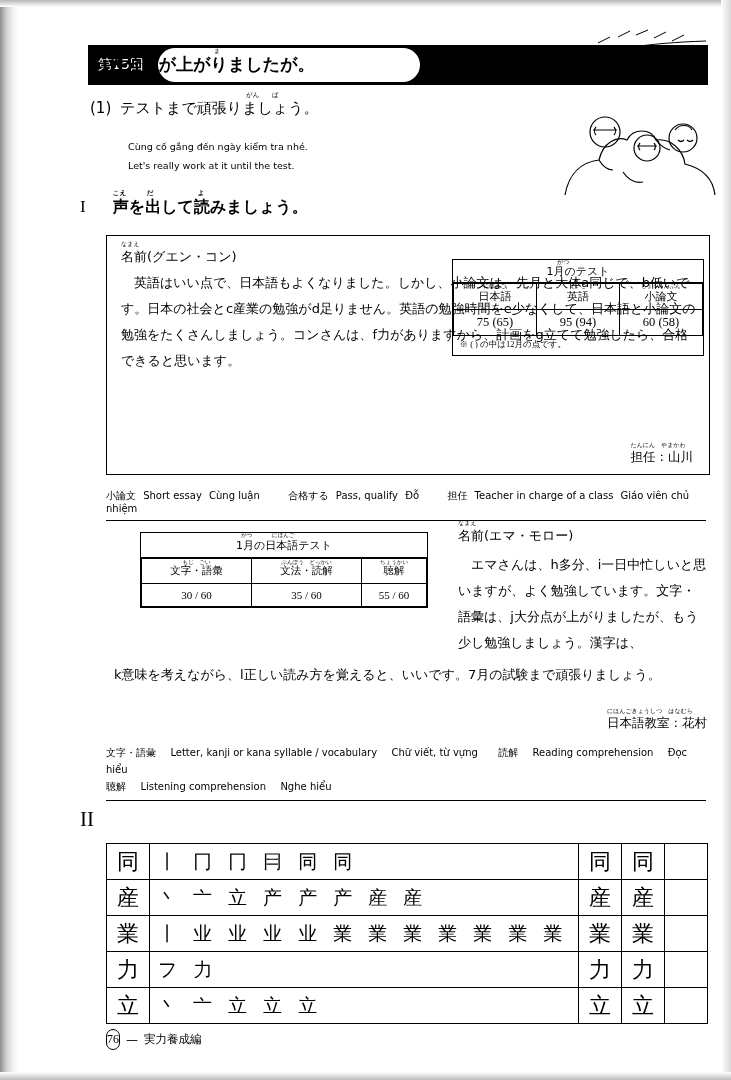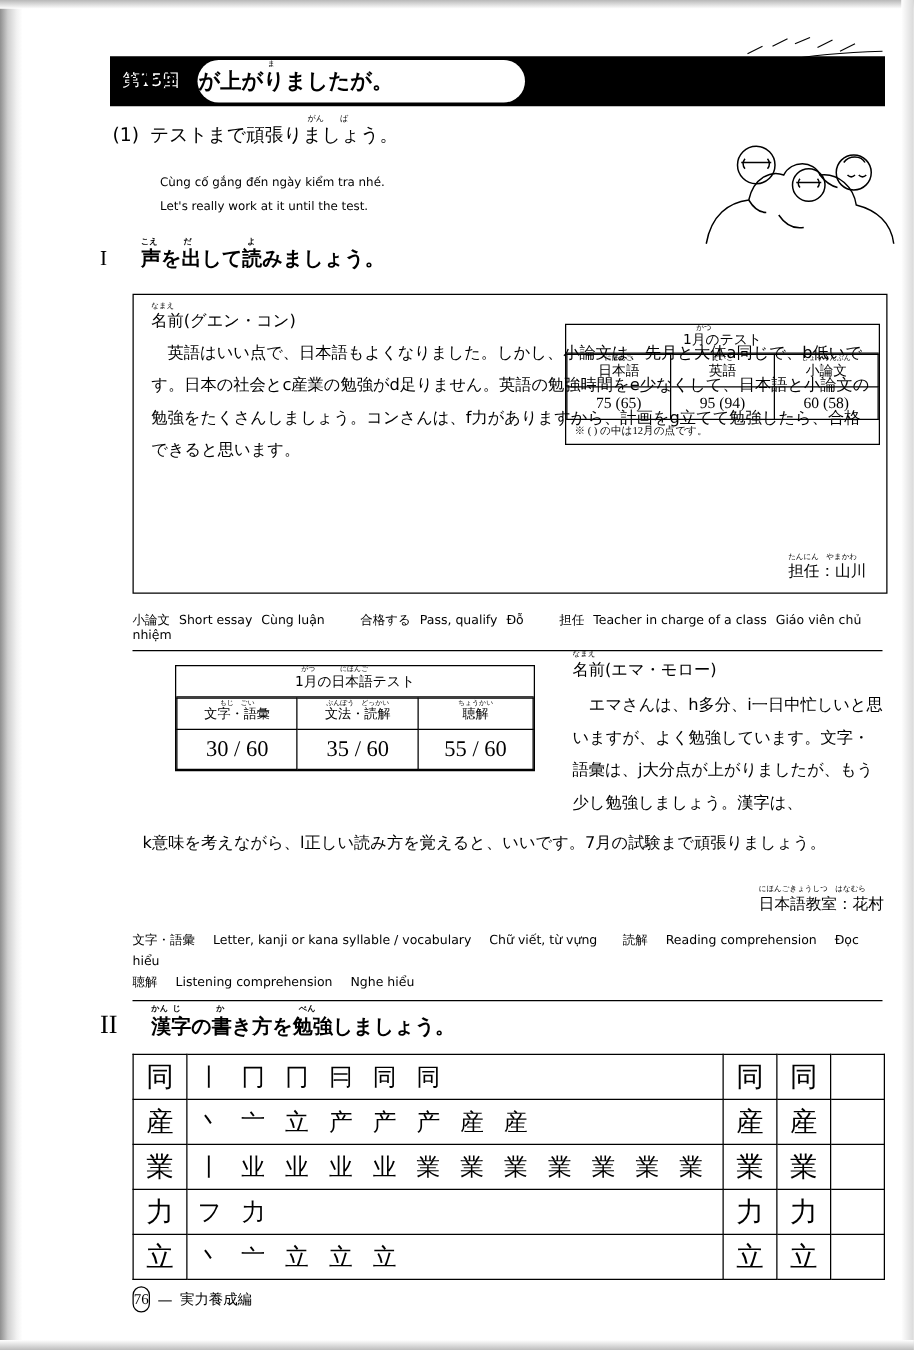--- a/index.html
+++ b/index.html
@@ -71,21 +71,21 @@
 
   
   .tblB{position:absolute;left:122px;top:525px;width:286px;border:1px solid #000;}
   .tblB .cap{text-align:center;font-size:11px;padding:5px 0 4px;border-bottom:1px solid #000;position:relative;}
   .tblB .cap .r1{position:absolute;font-size:5.5px;top:-1px;left:100px;}
   .tblB .cap .r2{position:absolute;font-size:5.5px;top:-1px;left:131px;}
   .tblB table{border-collapse:collapse;width:100%;}
   .tblB th,.tblB td{border:1px solid #000;text-align:center;font-size:10.5px;padding:5px 0;position:relative;}
   .tblB th{font-weight:normal;}
   .tblB th .rt{position:absolute;font-size:5.5px;top:0px;left:0;width:100%;text-align:center;}
-  .tblB td{font-size:18px;font-family:"Liberation Serif",serif;}
+  .tblB td{font-size:11px;font-family:"Liberation Serif",serif;}
 
   .nameB{position:absolute;left:440px;top:520px;font-size:13px;}
   .nameB .rt{position:absolute;font-size:6px;top:-8px;left:0;}
   .bodyB{position:absolute;left:440px;top:545px;width:250px;font-size:13px;line-height:26px;}
   .bodyB2{position:absolute;left:96px;top:655px;width:592px;font-size:13px;line-height:26px;}
   .kyoshitsu{position:absolute;right:14px;top:708px;font-size:12.5px;}
   .kyoshitsu .rt{position:absolute;font-size:6px;top:-8px;}
 
   .vocab2{position:absolute;left:88px;top:737px;width:600px;font-size:10px;line-height:17px;border-bottom:1px solid #000;padding-bottom:5px;}
 
@@ -292,27 +292,20 @@
     <br>
     <span>聴解</span>
     <span style="display:inline-block;width:8px;"></span>
     <span>Listening comprehension</span>
     <span style="display:inline-block;width:8px;"></span>
     <span>Nghe hiểu</span>
   </div>
 
   <div class="secII">
     <span class="num">II</span>
-    <span class="t" style="position:relative;">
-      <span class="rt" style="left:0px;">かん</span>
-      <span class="rt" style="left:17px;">じ</span>
-      <span class="rt" style="left:52px;">か</span>
-      <span class="rt" style="left:118px;">べん</span>
-      <span>漢字の書き方を勉強しましょう。</span>
-    </span>
   </div>
 
   <table class="kanji-table">
     <tbody>
         <tr>
       <td class="kc">同</td>
       <td class="strokes">丨 冂 冂 冃 同 同</td>
       <td class="prac">同</td>
       <td class="prac">同</td>
       <td class="blank"></td>

